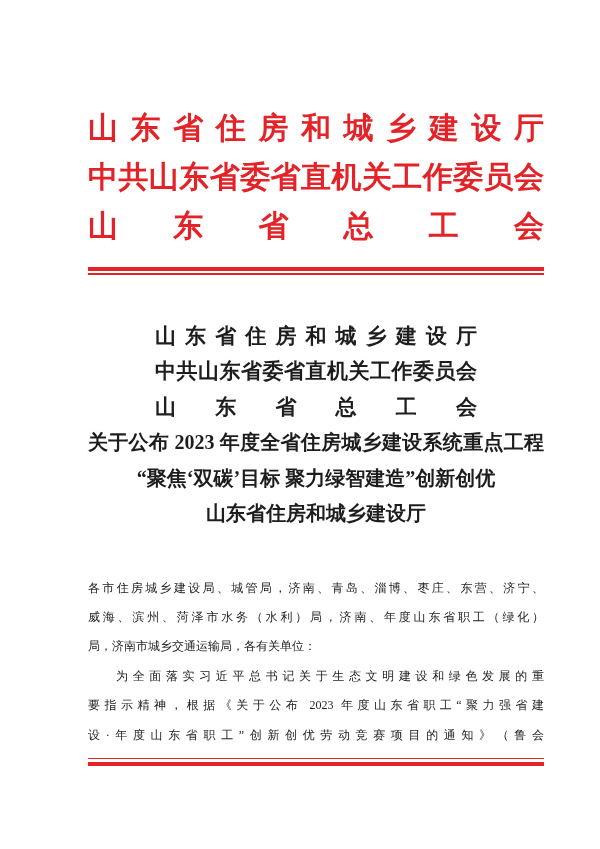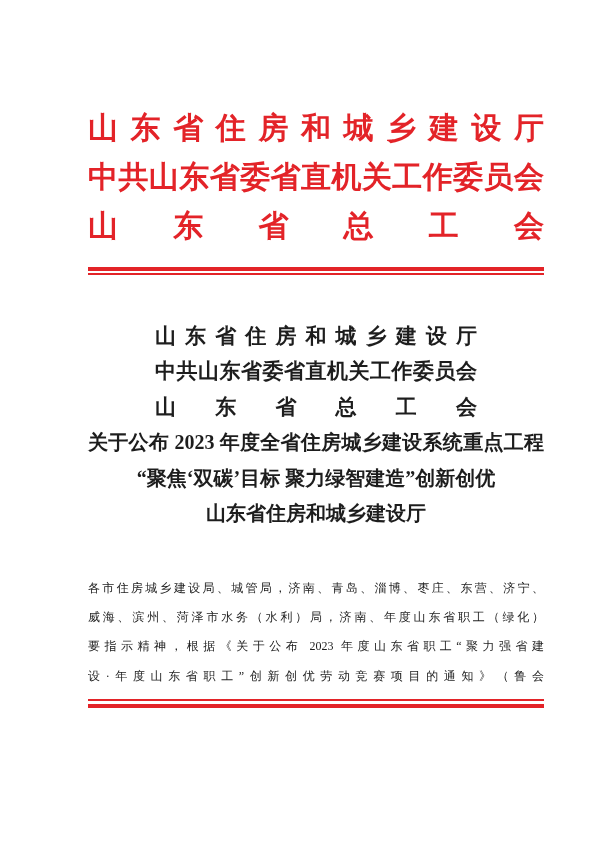--- a/index.html
+++ b/index.html
@@ -108,20 +108,22 @@
     <div class="col title-block">
       <div class="full">关于公布 2023 年度全省住房城乡建设系统重点工程</div>
       <div class="ctr">“聚焦‘双碳’目标 聚力绿智建造”创新创优</div>
       <div class="ctr">山东省住房和城乡建设厅</div>
     </div>
   </section>
 
   <section class="col body-block">
     <div class="bline">各市住房城乡建设局、城管局，济南、青岛、淄博、枣庄、东营、济宁、</div>
     <div class="bline">威海、滨州、菏泽市水务（水利）局，济南、年度山东省职工（绿化）</div>
+    <div class="bline plain">局，济南市城乡交通运输局，各有关单位：</div>
+    <div class="bline indent">为全面落实习近平总书记关于生态文明建设和绿色发展的重</div>
     <div class="bline">要指示精神，根据《关于公布 2023 年度山东省职工“聚力强省建</div>
     <div class="bline">设·年度山东省职工”创新创优劳动竞赛项目的通知》（鲁会</div>
   </section>
 
   <footer>
     <div class="col rule-bottom">
       <div class="thin"></div>
       <div class="thick"></div>
     </div>
   </footer>

